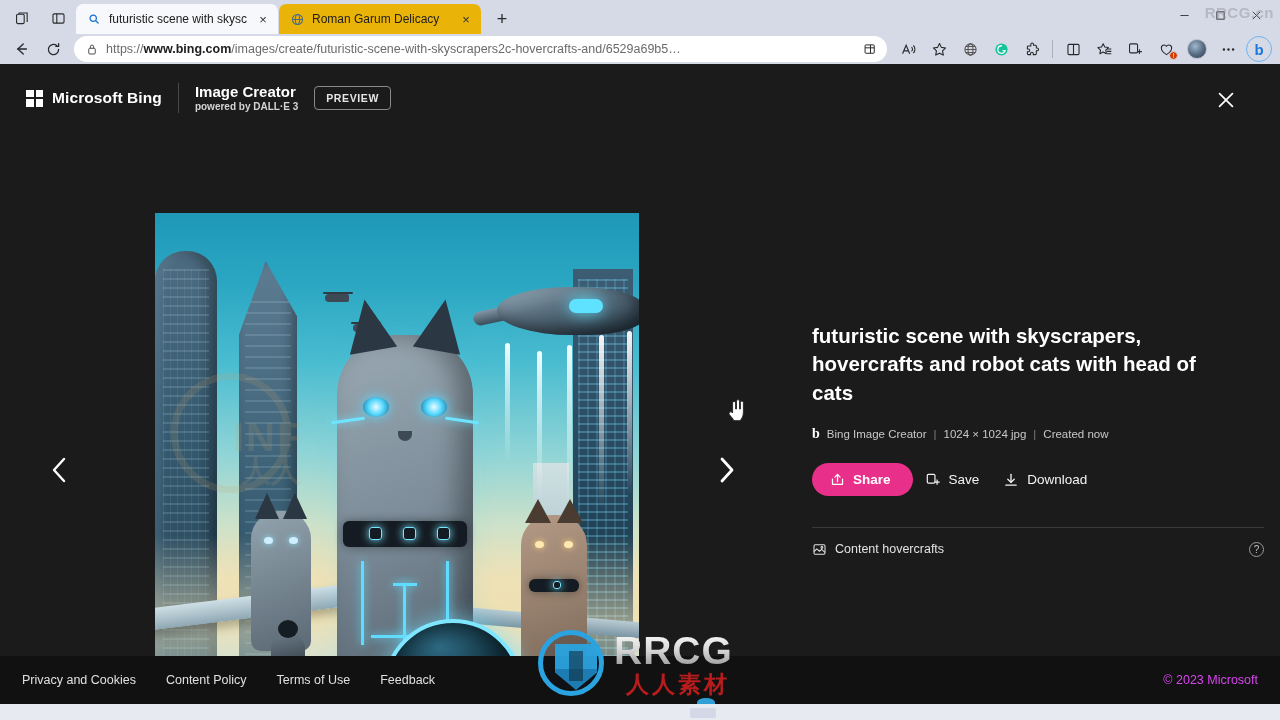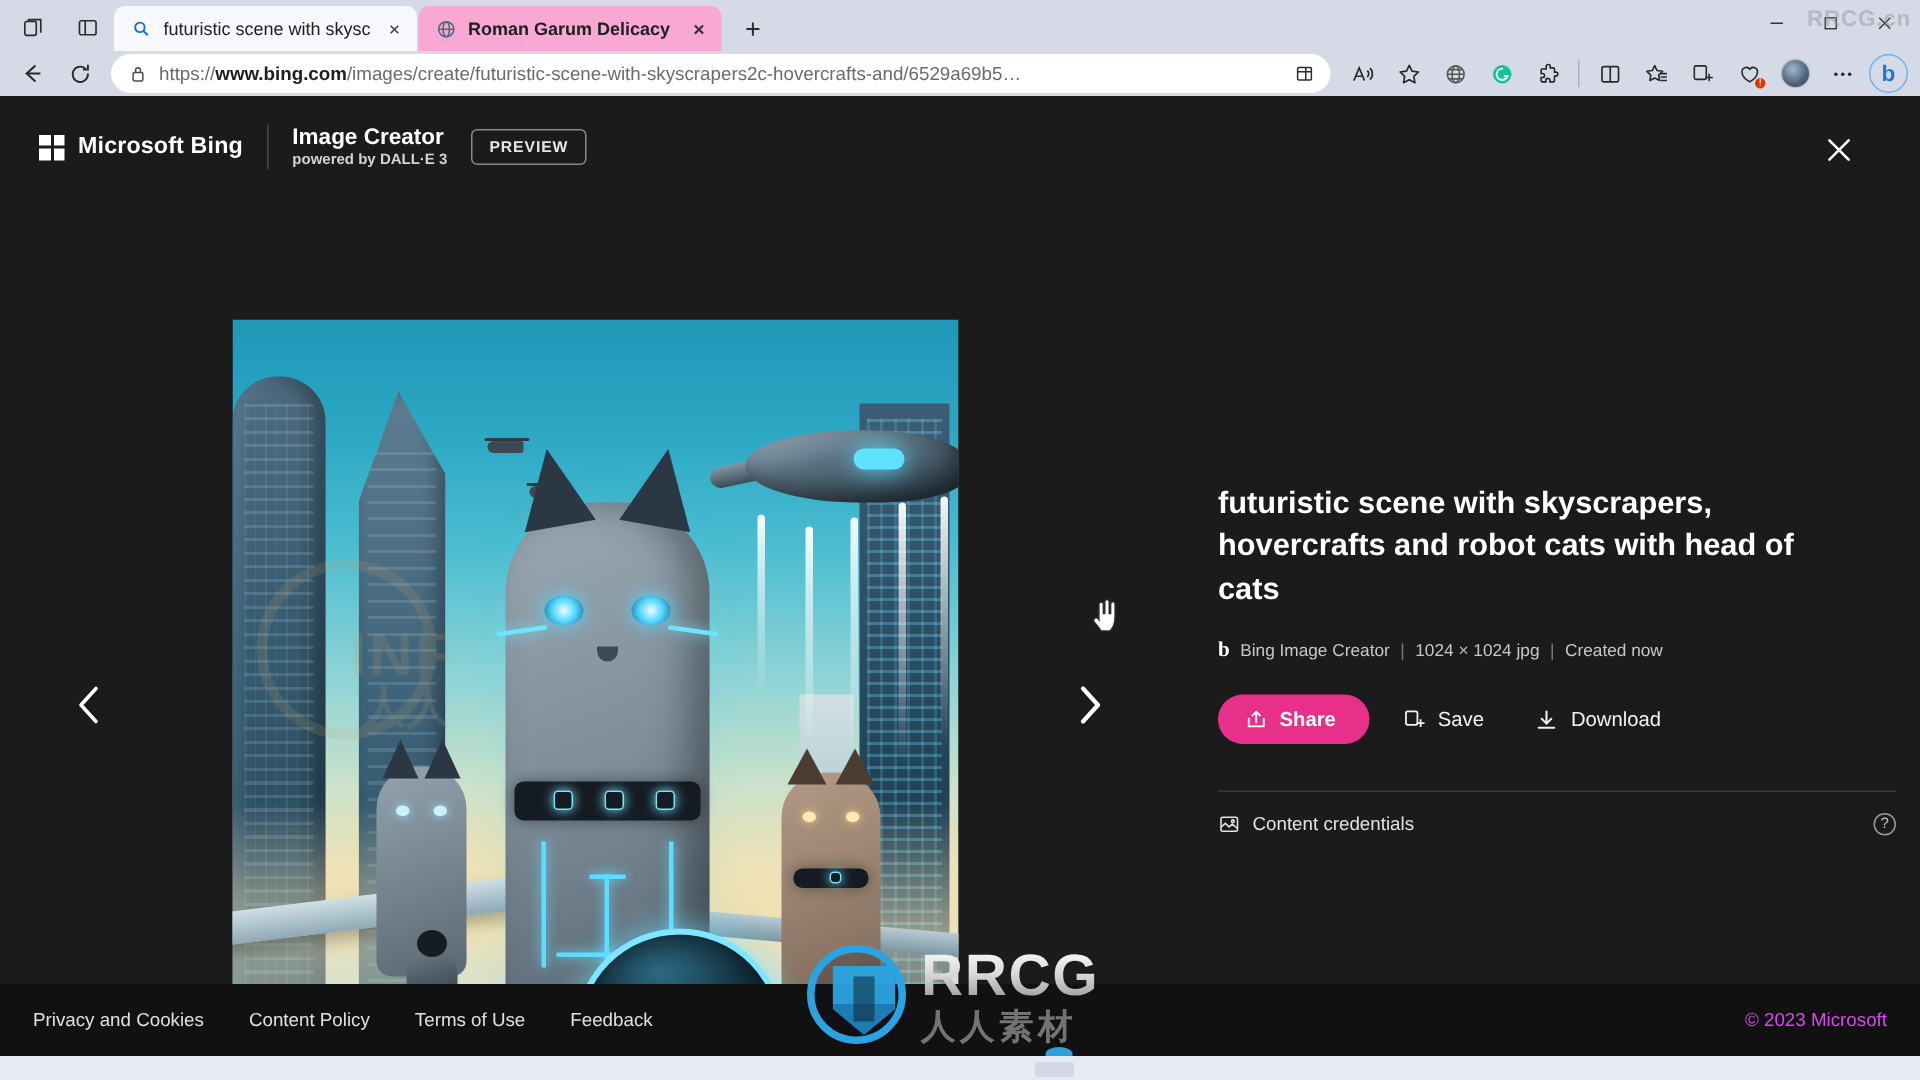--- a/index.html
+++ b/index.html
@@ -35,21 +35,21 @@
     width: 36px; height: 32px; display: flex; align-items: center; justify-content: center;
     color: #2b2b2b;
   }
   .tab {
     position: relative;
     height: 30px; width: 202px; display: flex; align-items: center;
     gap: 7px; padding: 0 6px 0 10px; border-radius: 7px 7px 0 0;
     font-size: 12px; color: #202020; margin-right: 1px;
   }
   .tab.active { background: #f7f8fb; }
-  .tab.inactive { background: #f9a8d4; font-weight: bold; }
+  .tab.inactive { background: #eab308; }
   .tab .favicon { width: 16px; height: 16px; flex: 0 0 16px; display:flex; align-items:center; justify-content:center;}
   .tab .tab-title {
     flex: 1 1 auto; white-space: nowrap; overflow: hidden;
     text-overflow: clip; font-size: 12px;
   }
   .tab .tab-close {
     width: 18px; height: 18px; border-radius: 4px; flex: 0 0 18px;
     display: flex; align-items: center; justify-content: center;
     font-size: 13px; color: #333;
   }
@@ -388,21 +388,21 @@
   }
   .det-meta {
     display: flex; align-items: center; gap: 7px; margin-top: 20px;
     color: #c8c8c8; font-size: 11.5px;
   }
   .det-meta .sep { color: #7c7c7c; }
   .b-glyph {
     font-family: "Liberation Serif", serif; font-weight: 700; font-size: 14px; color: #fff;
     line-height: 1;
   }
-  .actions { display: flex; align-items: center; gap: 10px; margin-top: 22px; }
+  .actions { display: flex; align-items: center; margin-top: 22px; }
   .btn-share {
     display: flex; align-items: center; gap: 8px;
     background: #e8308a; color: #fff; border-radius: 999px;
     padding: 9px 22px 9px 18px; font-size: 13.5px; font-weight: 600;
   }
   .btn-plain {
     display: flex; align-items: center; gap: 8px; color: #f2f2f2;
     font-size: 13.5px; padding: 9px 12px; border-radius: 999px;
   }
   .credentials {
@@ -465,21 +465,21 @@
     content:''; position:absolute; left:26px; top:16px; width:14px; height:30px;
     background:#0e2433; opacity:.55;
   }
   .wm-text { display: flex; flex-direction: column; line-height: 1; }
   .wm-rrcg {
     font-size: 39px; font-weight: 700; letter-spacing: 1px;
     background: linear-gradient(180deg,#fdfdfd 0%,#d8d8d8 48%,#8f8f8f 100%);
     -webkit-background-clip: text; background-clip: text; color: transparent;
   }
   .wm-cn {
-    font-size: 23px; font-weight: 700; color: #737373; margin-top: 3px; letter-spacing: 3px;
+    font-size: 23px; font-weight: 700; color: #b91c1c; margin-top: 3px; letter-spacing: 3px; margin-left: 12px;
   }
   .wm-small {
     position: absolute; right: 6px; top: 4px; z-index: 30;
     color: rgba(150,150,160,.50); font-size: 15px; font-weight: 700; letter-spacing: .5px;
   }
 
   
   .cursor {
     position: absolute; left: 726px; top: 398px; width: 22px; height: 26px; z-index: 40;
   }
@@ -840,21 +840,21 @@
 
         <div class="credentials">
           <div class="cred-row1">
             <span style="display:flex;">
               <svg width="15" height="15" viewBox="0 0 18 18" fill="none" stroke="#e2e2e2" stroke-width="1.25">
                 <rect x="2.4" y="3.4" width="13.2" height="11.2" rx="1.4"></rect>
                 <path d="M2.4 11.4l3.4-3.1 3.1 2.8 2.6-2.2 4.1 3.5"></path>
                 <circle cx="11.9" cy="6.6" r="1.1"></circle>
               </svg>
             </span>
-            <span>Content credentials</span>
+            <span>Content hovercrafts</span>
           </div>
           <div class="cred-help">?</div>
         </div>
       </div>
     </div>
   </div>
 
   <div class="footer">
     <div class="links">
       <span class="flink">Privacy and Cookies</span>

